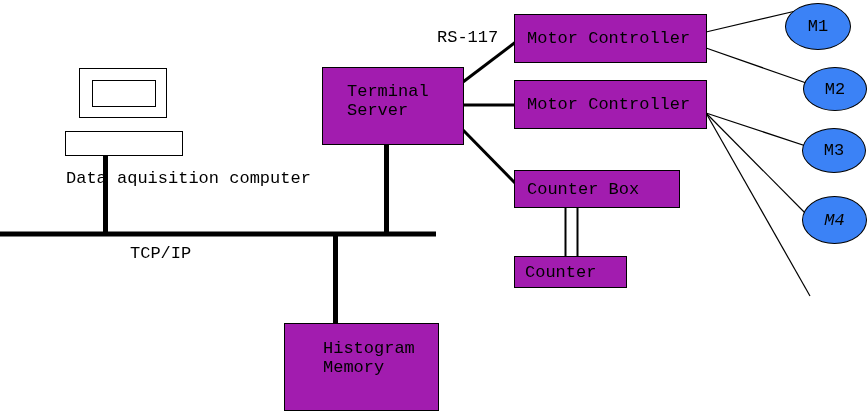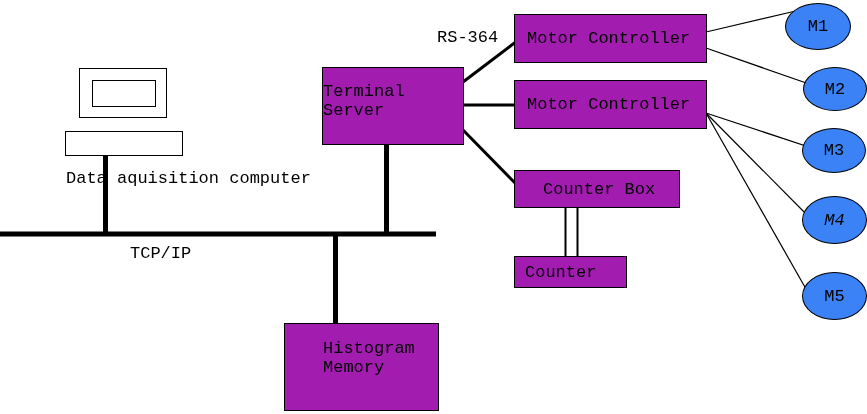--- a/index.html
+++ b/index.html
@@ -54,24 +54,24 @@
     z-index: 3;
     box-sizing: border-box;
     border: 1px solid #000000;
     background: #ffffff;
   }
   
   #monitor   { left: 79px;  top: 68px;  width: 88px;  height: 50px; }
   #screen    { left: 92px;  top: 80px;  width: 64px;  height: 27px; }
   #keyboard  { left: 65px;  top: 131px; width: 118px; height: 25px; }
   
-  #terminal-server   { left: 322px; top: 67px;  width: 142px; height: 78px; padding: 14px 0 0 0; }
+  #terminal-server   { left: 322px; top: 67px;  width: 142px; height: 78px; padding: 14px 0 0 24px; }
   #motor-controller1 { left: 514px; top: 14px;  width: 193px; height: 49px; padding-left: 12px; }
   #motor-controller2 { left: 514px; top: 80px;  width: 193px; height: 49px; padding-left: 12px; }
-  #counter-box       { left: 514px; top: 170px; width: 166px; height: 38px; padding-left: 28px; }
+  #counter-box       { left: 514px; top: 170px; width: 166px; height: 38px; padding-left: 12px; }
   #counter           { left: 514px; top: 256px; width: 113px; height: 32px; padding-left: 10px; }
   #histogram-memory  { left: 284px; top: 323px; width: 155px; height: 88px; padding: 15px 0 0 38px; }
   
   #m1 { left: 785px; top: 3px;   width: 66px; height: 47px; }
   #m2 { left: 803px; top: 67px;  width: 64px; height: 44px; }
   #m3 { left: 802px; top: 128px; width: 64px; height: 45px; }
   #m4 { left: 802px; top: 196px; width: 65px; height: 48px; font-style: italic; }
   #m5 { left: 802px; top: 272px; width: 65px; height: 48px; }
   
   #rs232-label   { left: 437px; top: 29px; }
@@ -125,21 +125,18 @@
   </div>
   <div id="m2" class="ellipse">
     <span>M2</span>
   </div>
   <div id="m3" class="ellipse">
     <span>M3</span>
   </div>
   <div id="m4" class="ellipse">
     <span>M4</span>
   </div>
-  <div id="m5" class="ellipse">
-    <span>M5</span>
-  </div>
 
-  <div id="rs232-label" class="label">RS-364</div>
+  <div id="rs232-label" class="label">RS-117</div>
   <div id="tcpip-label" class="label">TCP/IP</div>
   <div id="dataacq-label" class="label">Data aquisition computer</div>
 
 </div>
 
 </body></html>

